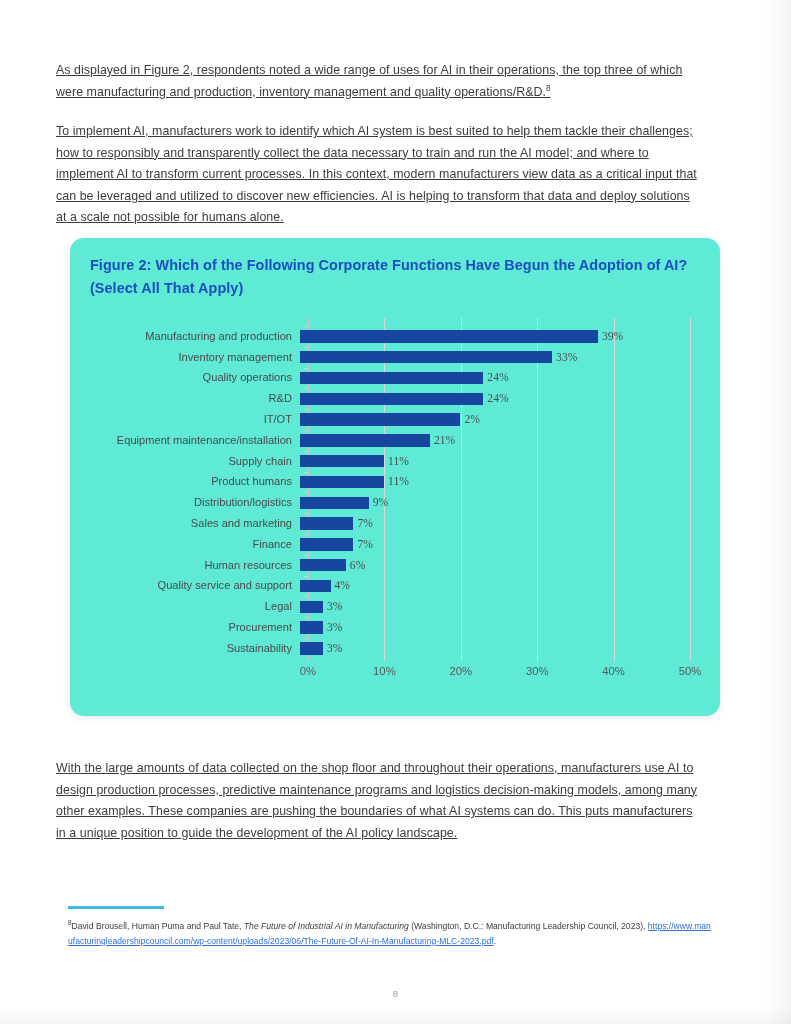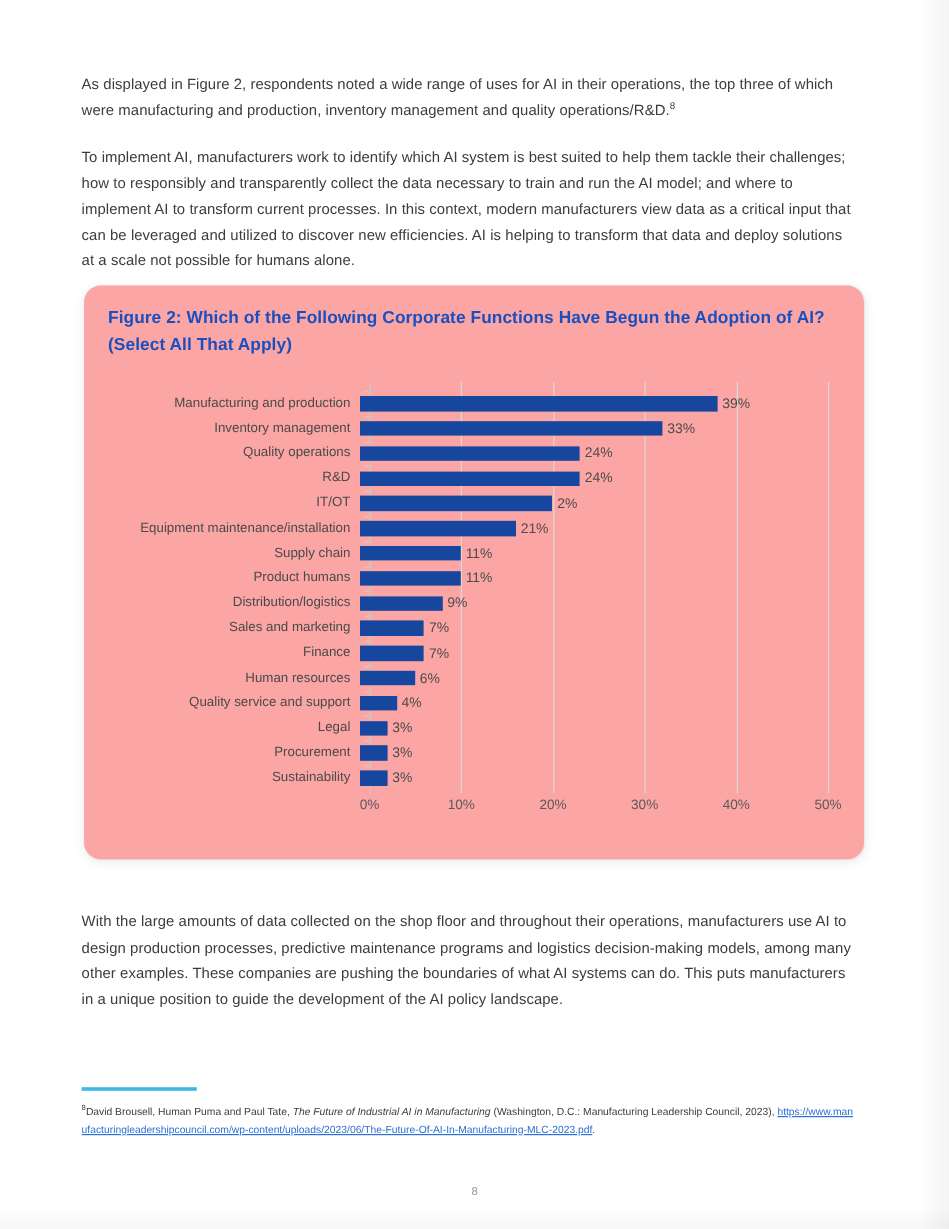--- a/index.html
+++ b/index.html
@@ -33,23 +33,24 @@
   .page-edge-bottom {
     position: absolute;
     left: 0; right: 0; bottom: 0;
     height: 18px;
     background: linear-gradient(to bottom, rgba(0,0,0,0.0), rgba(0,0,0,0.035));
     pointer-events: none;
   }
 
   .content {
     position: absolute;
-    left: 68px;
+    left: 56px;
     top: 60px;
     width: 645px;
+    text-decoration: underline;
   }
 
   p.body-text {
     margin: 0 0 18px 0;
     font-size: 12.4px;
     line-height: 21.5px;
     color: #3c3c3c;
     letter-spacing: 0.005em;
   }
   p.body-text sup {
@@ -58,21 +59,21 @@
     line-height: 0;
   }
 
   
   .figure-card {
     position: absolute;
     left: 70px;
     top: 238px;
     width: 650px;
     height: 478px;
-    background: #fca5a5;
+    background: #5eead4;
     border-radius: 14px;
     box-shadow: 0 2px 10px rgba(0,0,0,0.085), 0 0 1px rgba(0,0,0,0.06);
     box-sizing: border-box;
   }
   .figure-title {
     position: absolute;
     left: 20px;
     top: 16px;
     width: 600px;
     font-size: 14.4px;
@@ -111,20 +112,21 @@
     box-sizing: border-box;
     line-height: 13px;
   }
   .bar-area {
     position: relative;
     flex: 0 0 auto;
     width: 400px;
     height: 20.8px;
     display: flex;
     align-items: center;
+    font-family: Liberation Serif, serif;
   }
   .bar {
     height: 12.5px;
     background: #17469e;
   }
   .bar-value {
     font-size: 11.6px;
     color: #4b4b4b;
     margin-left: 4px;
     white-space: nowrap;

